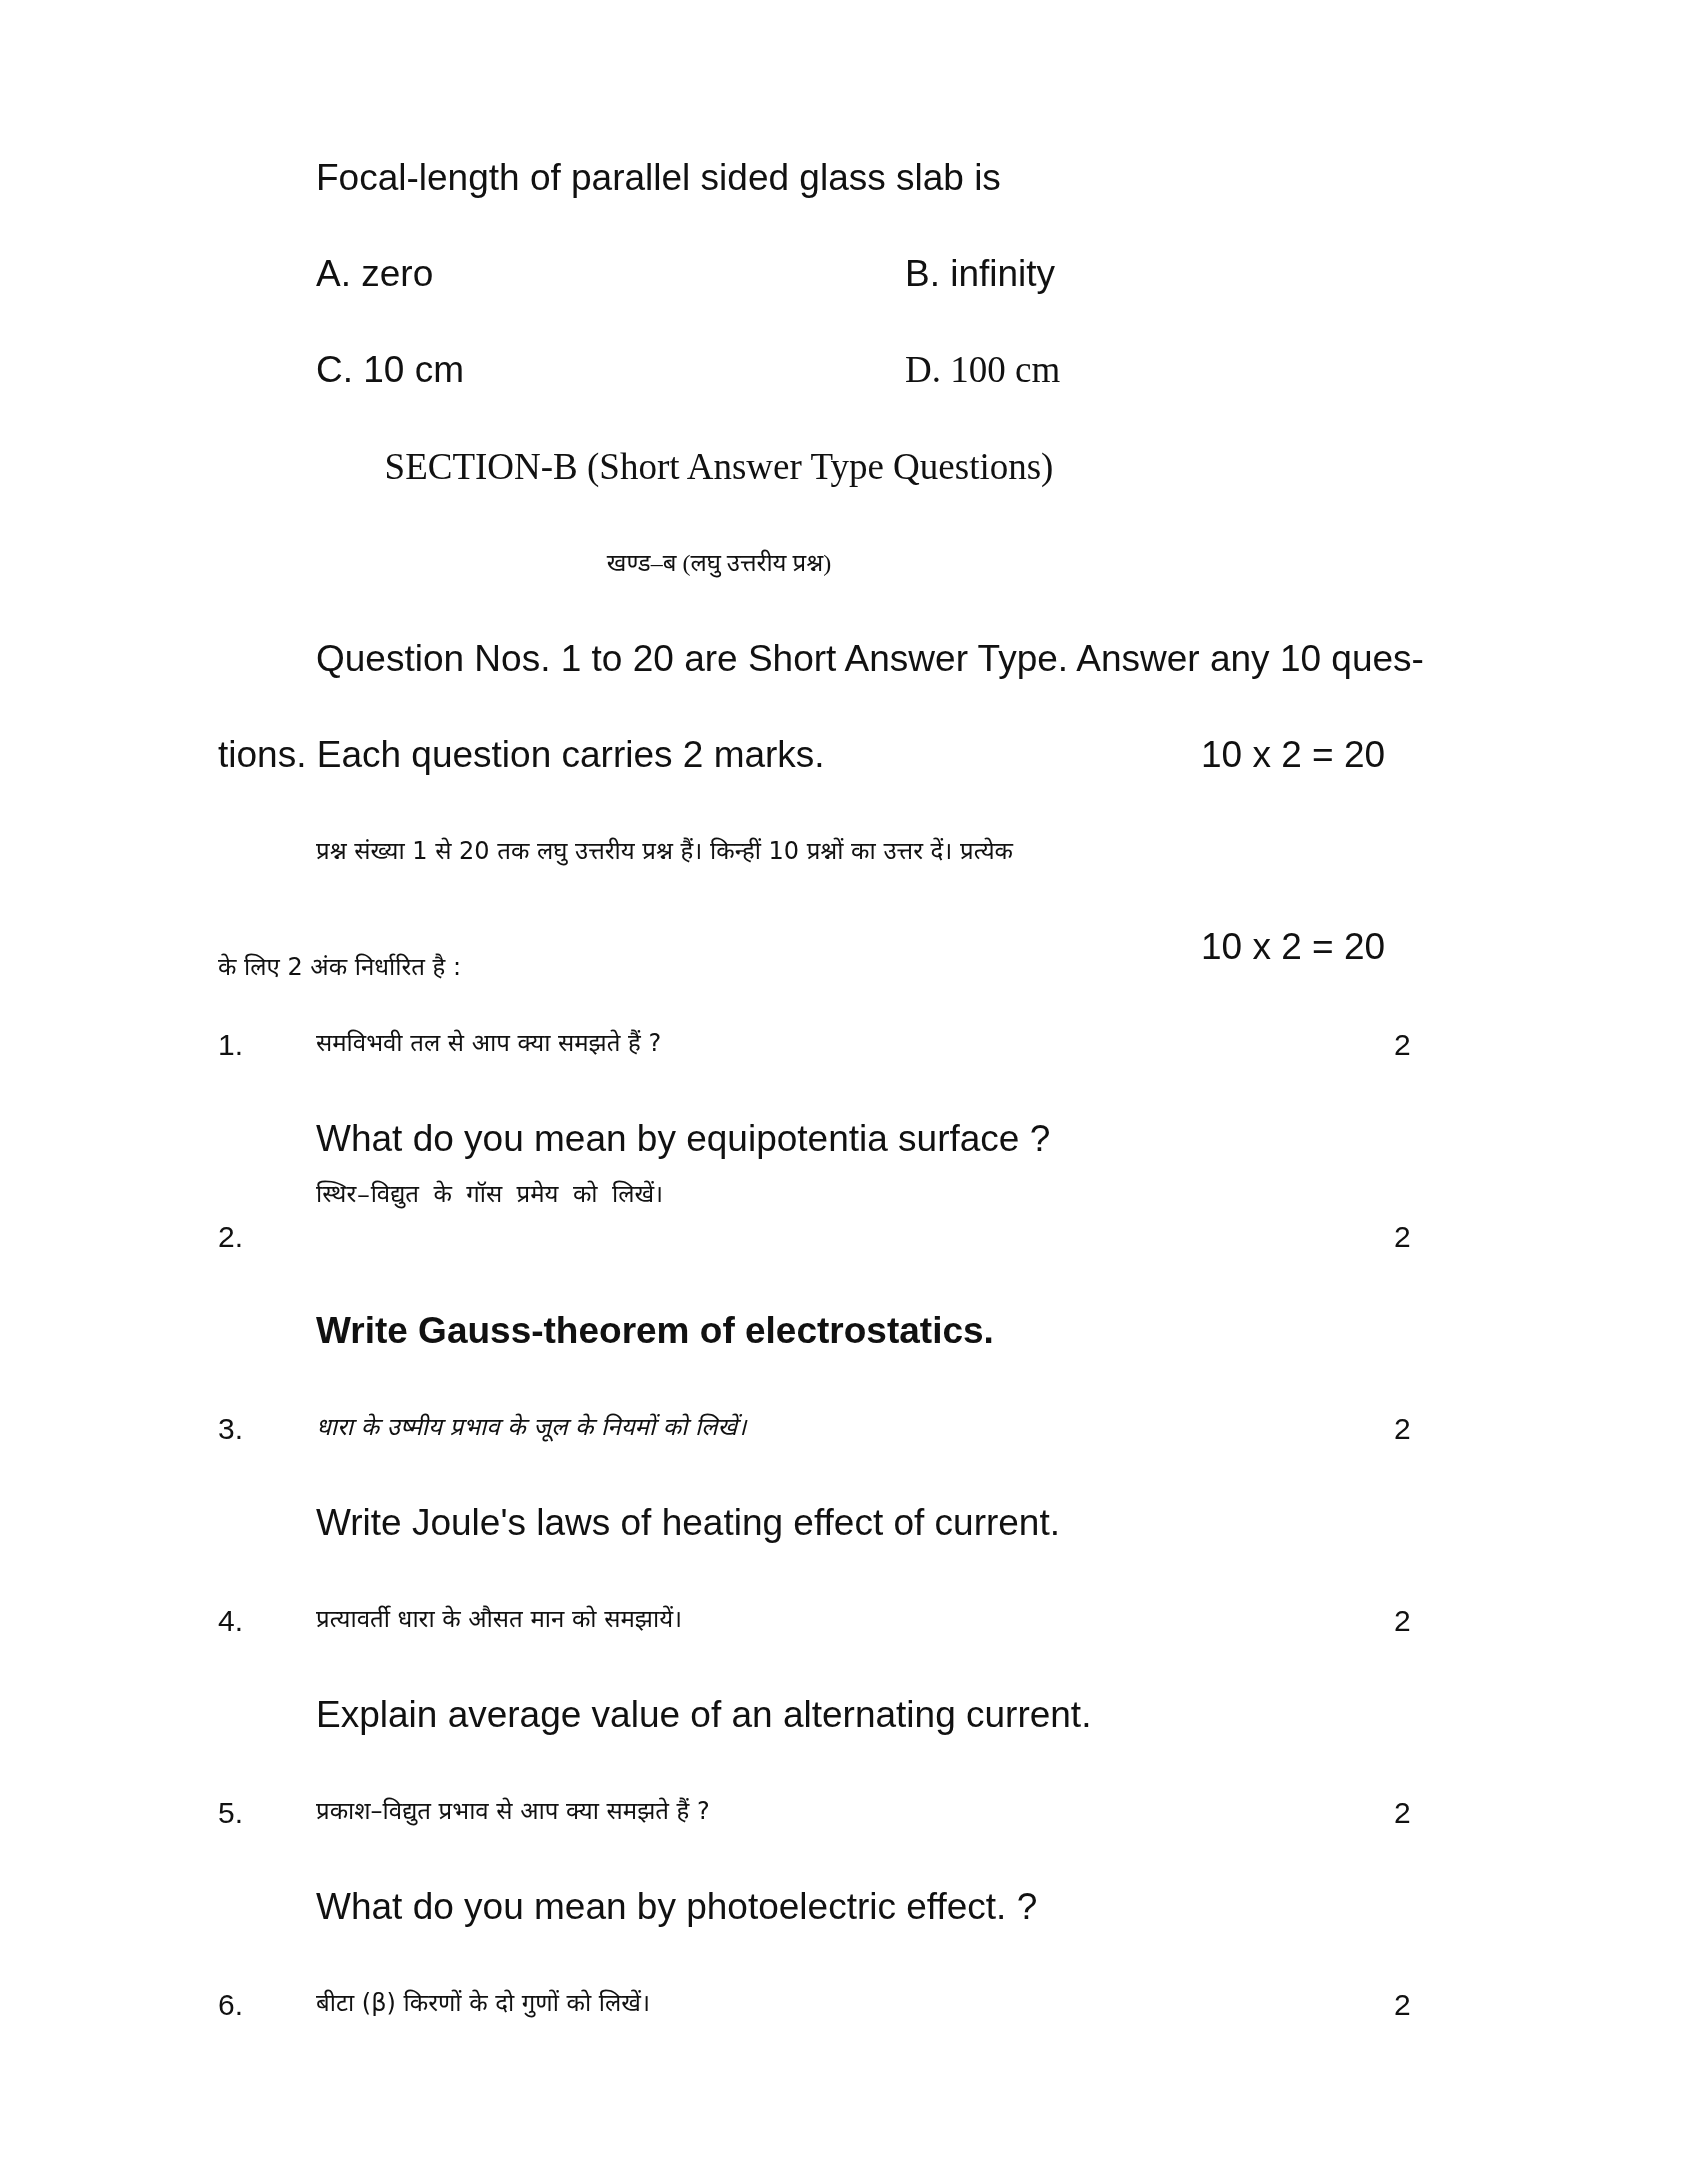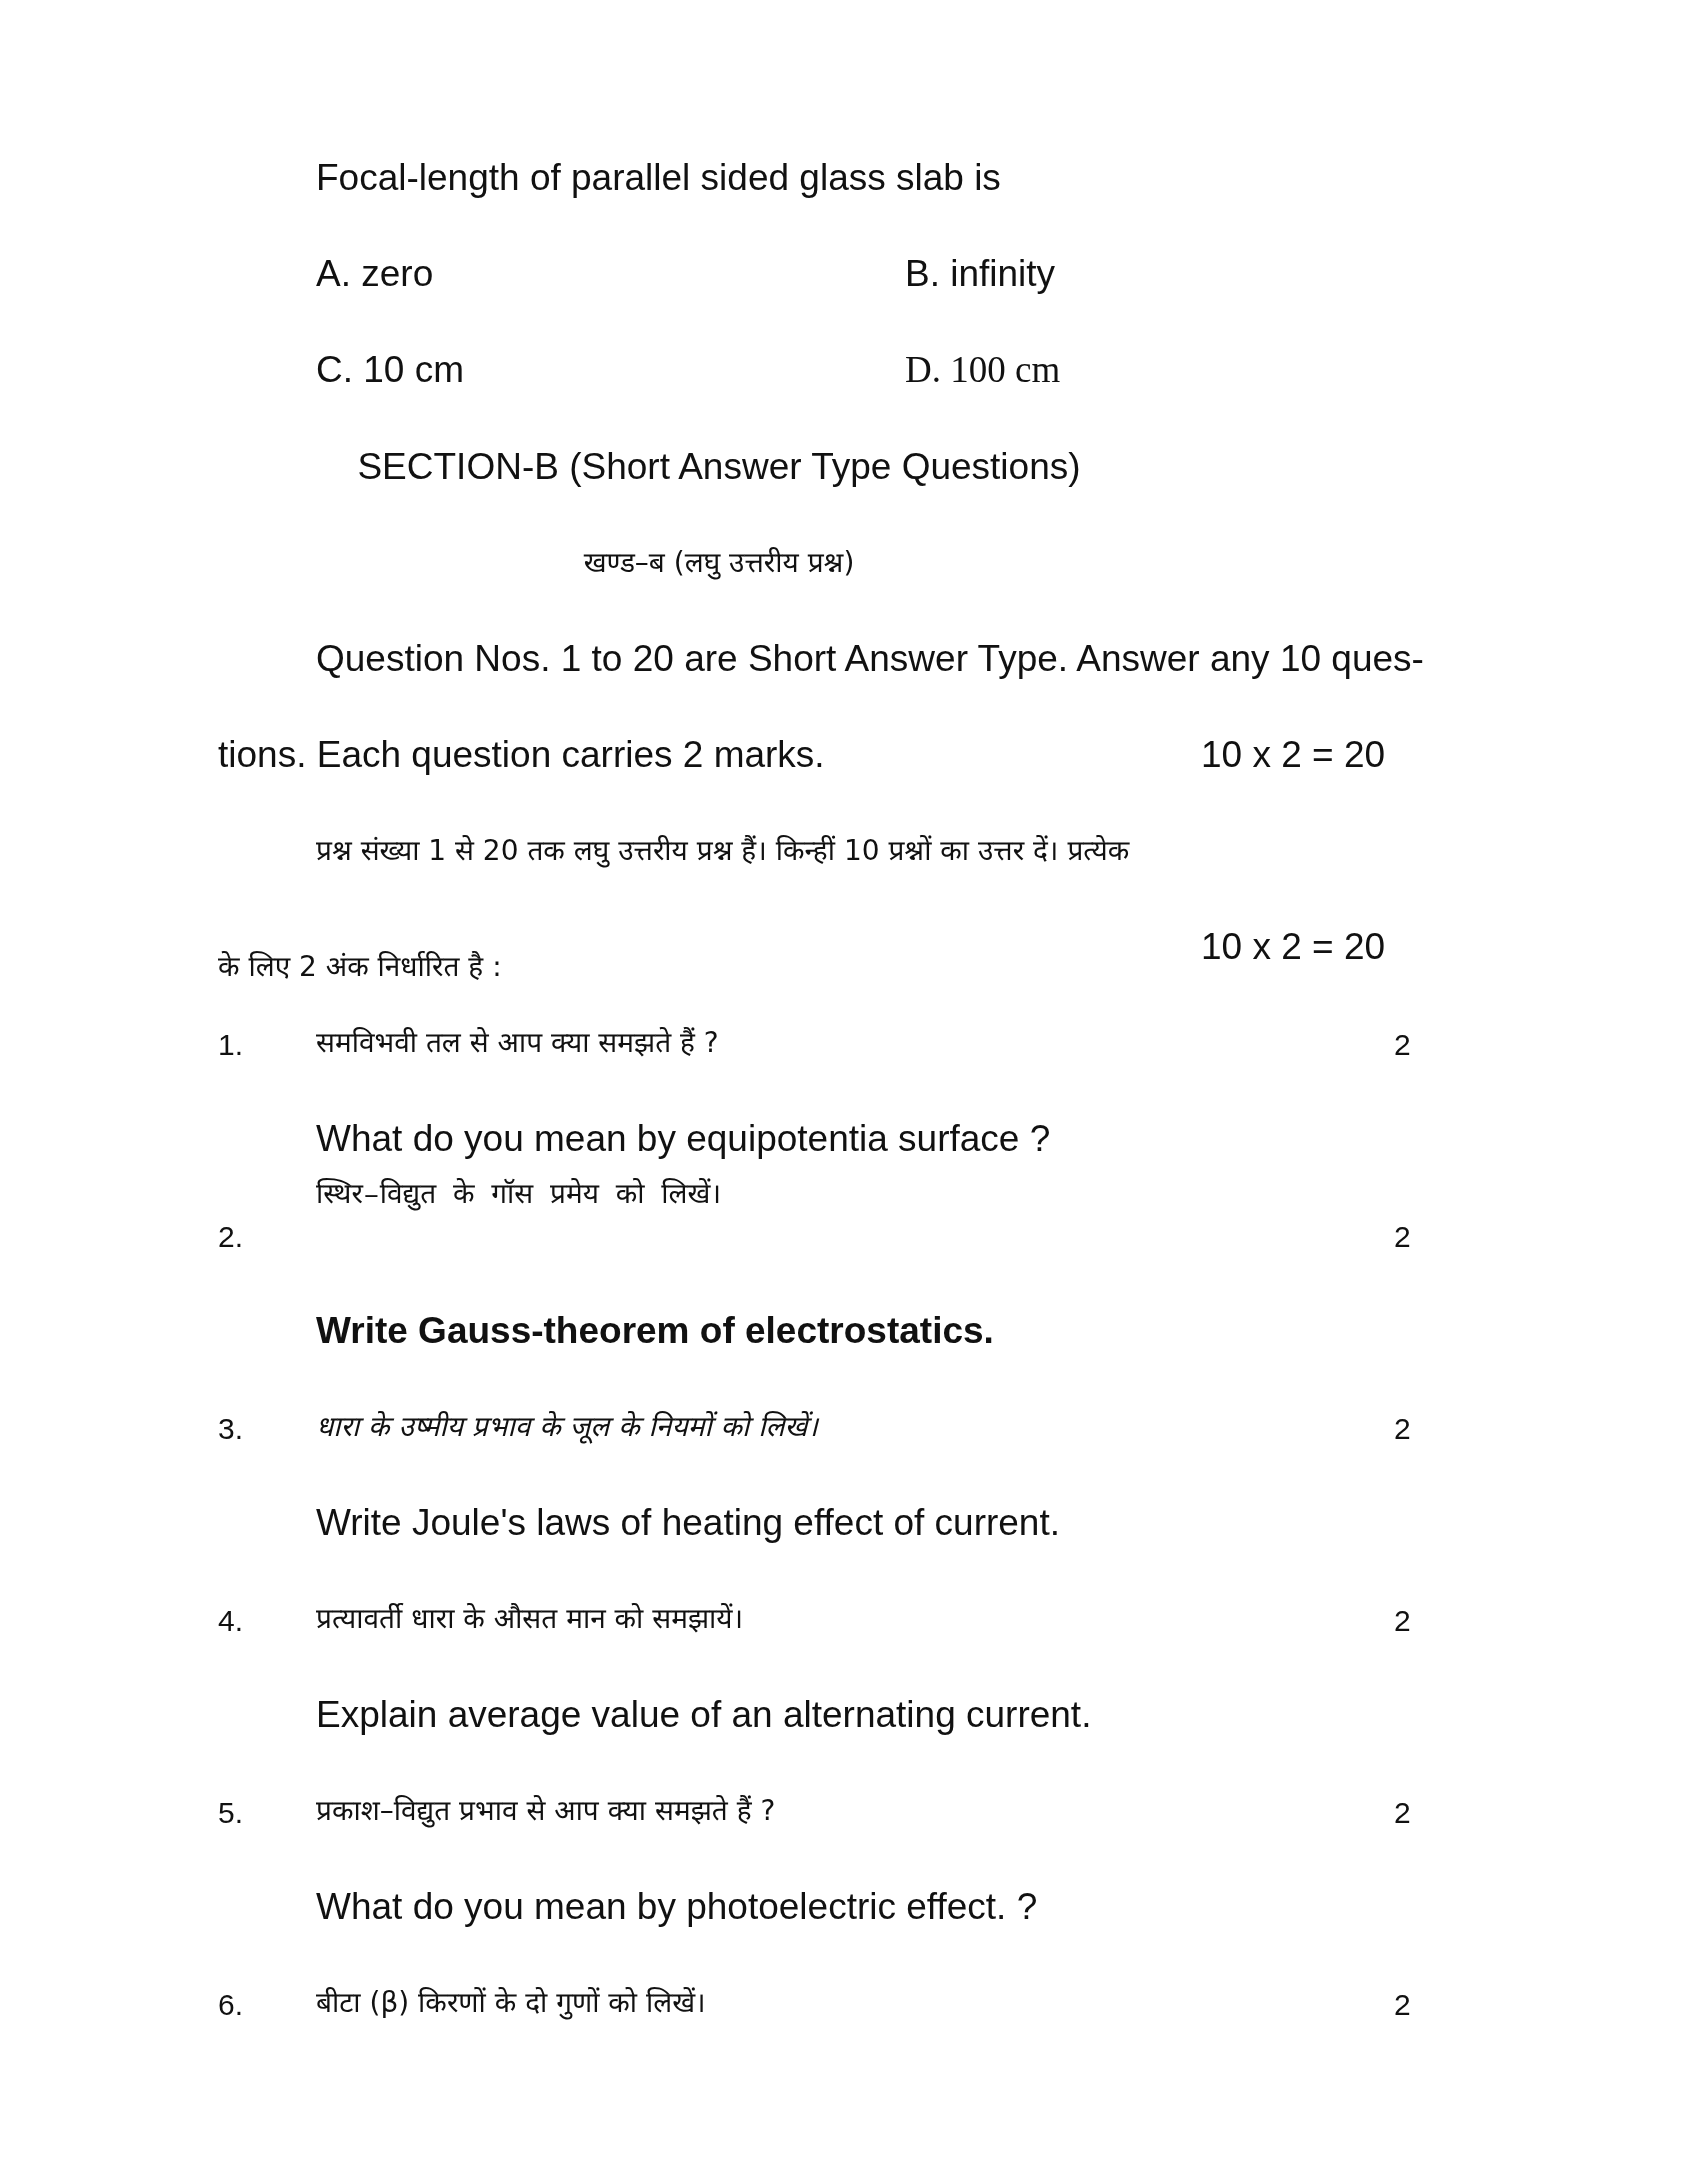--- a/index.html
+++ b/index.html
@@ -2,23 +2,23 @@
 <html><head>
 <meta charset="utf-8">
 <style>
   html, body { margin: 0; padding: 0; background: #ffffff; }
   body {
     width: 1683px; height: 2178px; position: relative; overflow: hidden;
     font-family: "Liberation Sans", "DejaVu Sans", sans-serif;
     color: #111111;
   }
   .line { position: absolute; white-space: nowrap; font-size: 37px; line-height: 44px; }
-  .hi { font-family: "DejaVu Sans", "Liberation Sans", sans-serif; font-size: 28px; }
+  .hi { font-family: "DejaVu Sans", "Liberation Sans", sans-serif; font-size: 24px; }
   .num { font-size: 30px; }
-  .center { left: 0; width: 1438px; text-align: center; }
+  .center { left: 0; width: 1438px; text-align: center; font-family: Liberation Serif, serif; }
 </style>
 </head>
 <body>
 
 <div class="line" style="left:316px; top:156px;">Focal-length of parallel sided glass slab is</div>
 <div class="line" style="left:316px; top:252px;">A. zero</div>
 <div class="line" style="left:905px; top:252px;">B. infinity</div>
 <div class="line" style="left:316px; top:348px;">C. 10 cm</div>
 <div class="line" style="left:905px; top:348px;font-family:Liberation Serif, serif;">D. 100 cm</div>
 

